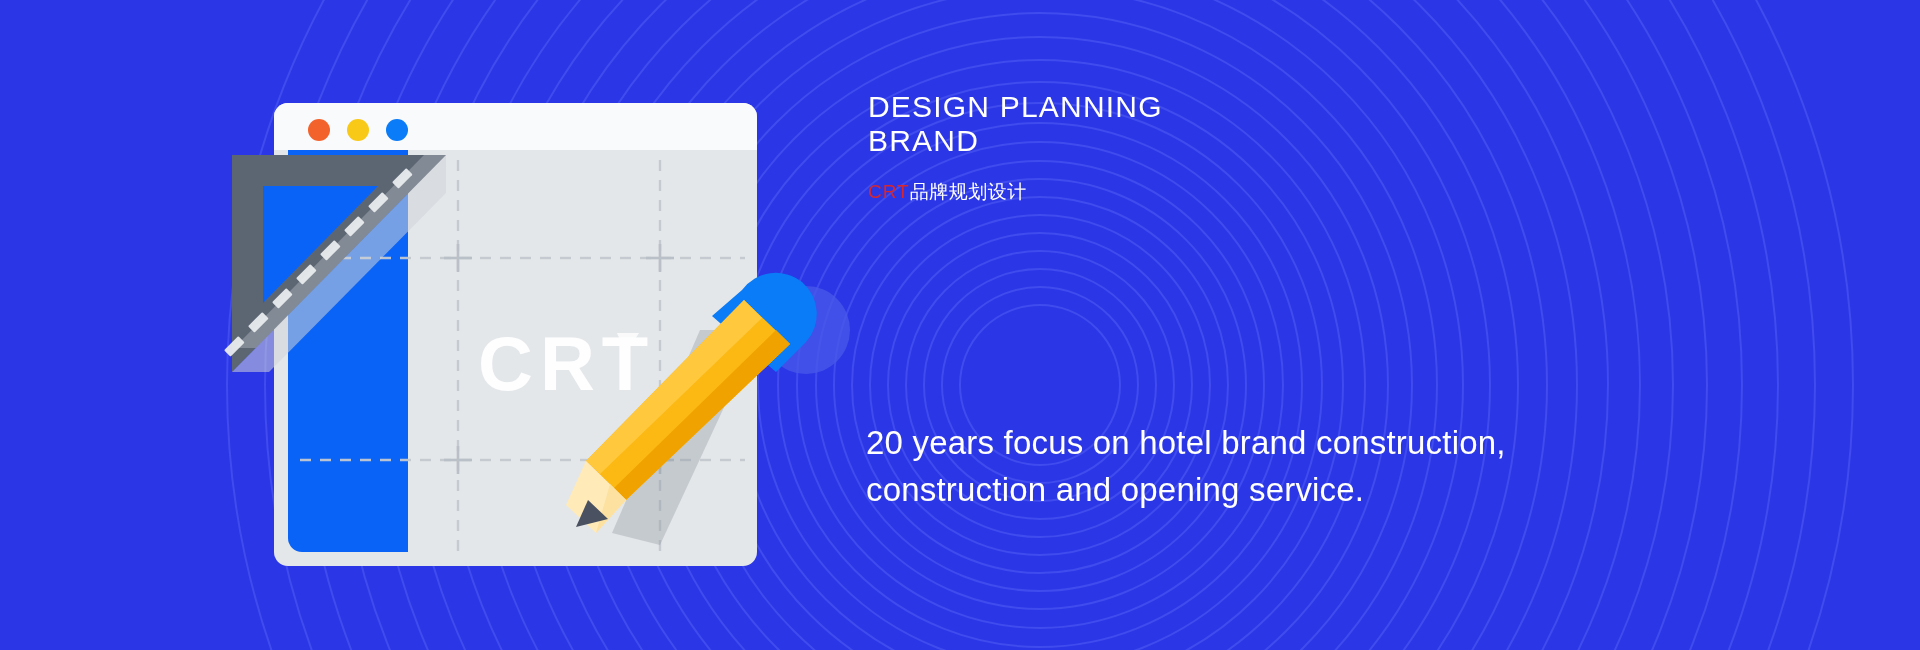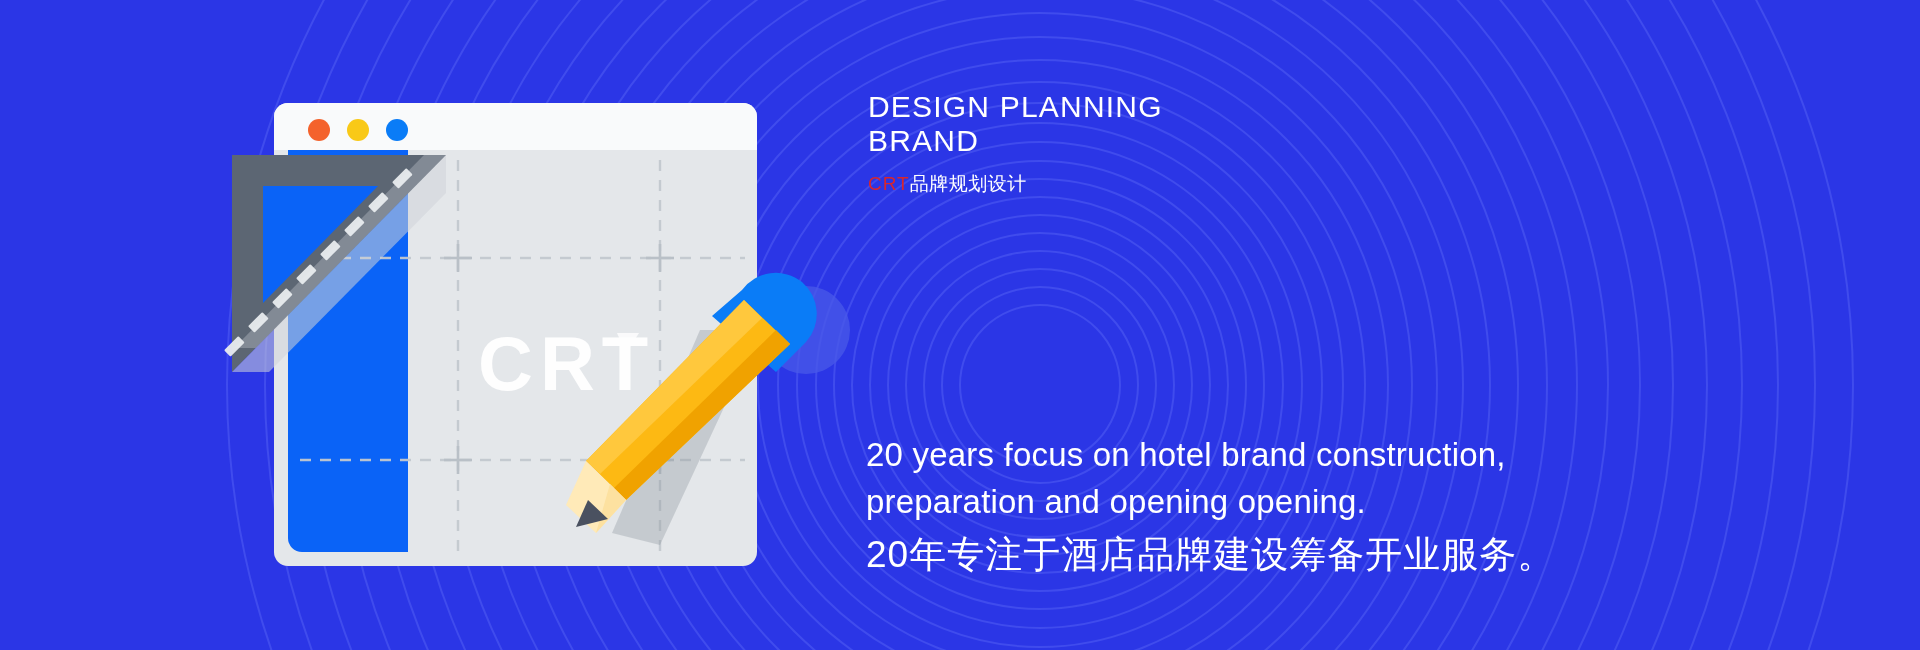--- a/index.html
+++ b/index.html
@@ -19,28 +19,28 @@
 
   
   .headblock{
     position:absolute;left:868px;top:90px;width:700px;
   }
   .headline{
     color:#ffffff;font-size:30px;line-height:34px;letter-spacing:1.2px;
     font-weight:400;white-space:pre-line;
   }
   .subline{
-    margin-top:14px;font-size:19px;line-height:24px;letter-spacing:.5px;
+    margin-top:22px;font-size:19px;line-height:24px;letter-spacing:.5px;
     color:#ffffff;font-weight:400;
   }
   .subline .crt{color:#d8262e;letter-spacing:1px;}
   .subline .cn{color:#ffffff;}
 
   .bodyblock{
-    position:absolute;left:866px;top:431px;width:900px;
+    position:absolute;left:866px;top:419px;width:900px;
   }
   .bodyline{
     color:#ffffff;font-size:33px;line-height:47px;font-weight:300;
     letter-spacing:.2px;white-space:nowrap;
   }
   .bodycn{
     color:#ffffff;font-size:37px;line-height:52px;font-weight:400;
     letter-spacing:1px;margin-top:4px;white-space:nowrap;
   }
 </style>
@@ -177,17 +177,16 @@
   <div class="headblock">
     <div class="headline">DESIGN PLANNING</div>
     <div class="headline">BRAND</div>
     <div class="subline">
       <span class="crt">CRT</span><span class="cn">品牌规划设计</span>
     </div>
   </div>
 
   <div class="bodyblock">
     <div class="bodyline">20 years focus on hotel brand construction,</div>
-    <div class="bodyline">preparation and opening opening.</div>
-    <div class="bodycn">20年专注于酒店品牌建设筹备开业服务。</div>
+    <div class="bodyline">construction and opening service.</div>
   </div>
 
 </div>
 
 </body></html>

